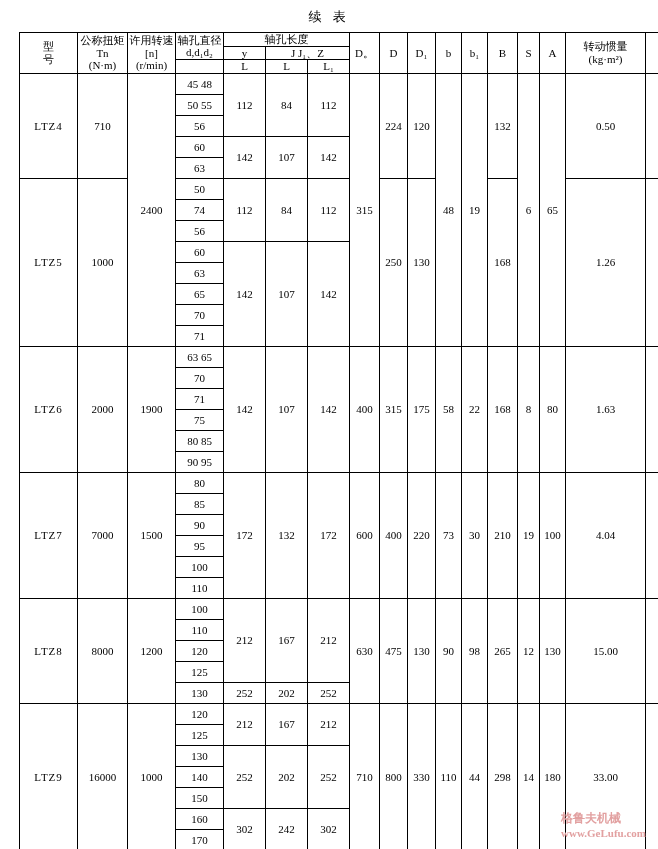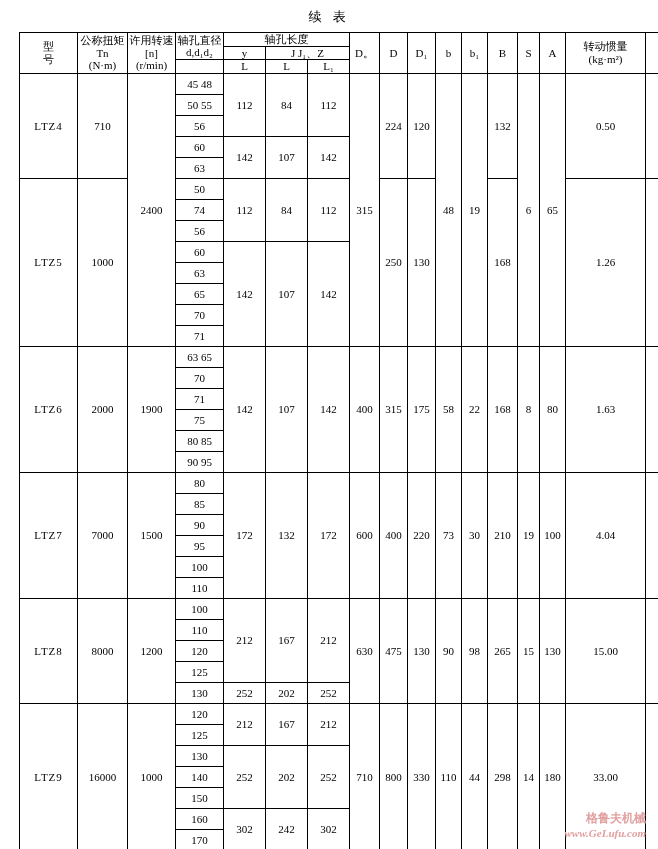--- a/index.html
+++ b/index.html
@@ -56,25 +56,25 @@
     letter-spacing: 1px;
     font-family: "Liberation Serif", serif;
   }
   .watermark {
     position: absolute;
     right: 12px;
     bottom: 8px;
     color: #e2a0a0;
     font-size: 12px;
     line-height: 1.35;
-    text-align: right;
+    text-align: left;
     font-family: "Liberation Serif", serif;
     font-weight: bold;
   }
-  .wm2 { color: #e2a0a0; font-size: 11px; font-style: italic; }
+  .wm2 { color: #e2a0a0; font-size: 11px; }
 </style>
 </head>
 <body>
 
 <div class="page">
 
   <div class="doc-title">续 表</div>
 
   <table class="main">
     <colgroup>
@@ -302,21 +302,21 @@
           <td>100</td>
           <td rowspan="4">212</td>
           <td rowspan="4">167</td>
           <td rowspan="4">212</td>
           <td rowspan="5">630</td>
           <td rowspan="5">475</td>
           <td rowspan="5">130</td>
           <td rowspan="5">90</td>
           <td rowspan="5">98</td>
           <td rowspan="5">265</td>
-          <td rowspan="5">15</td>
+          <td rowspan="5">12</td>
           <td rowspan="5">130</td>
           <td rowspan="5">15.00</td>
           <td rowspan="5">304.3</td>
         </tr>
         <tr style="height: 21px;">
           <td>110</td>
         </tr>
         <tr style="height: 21px;">
           <td>120</td>
         </tr>

